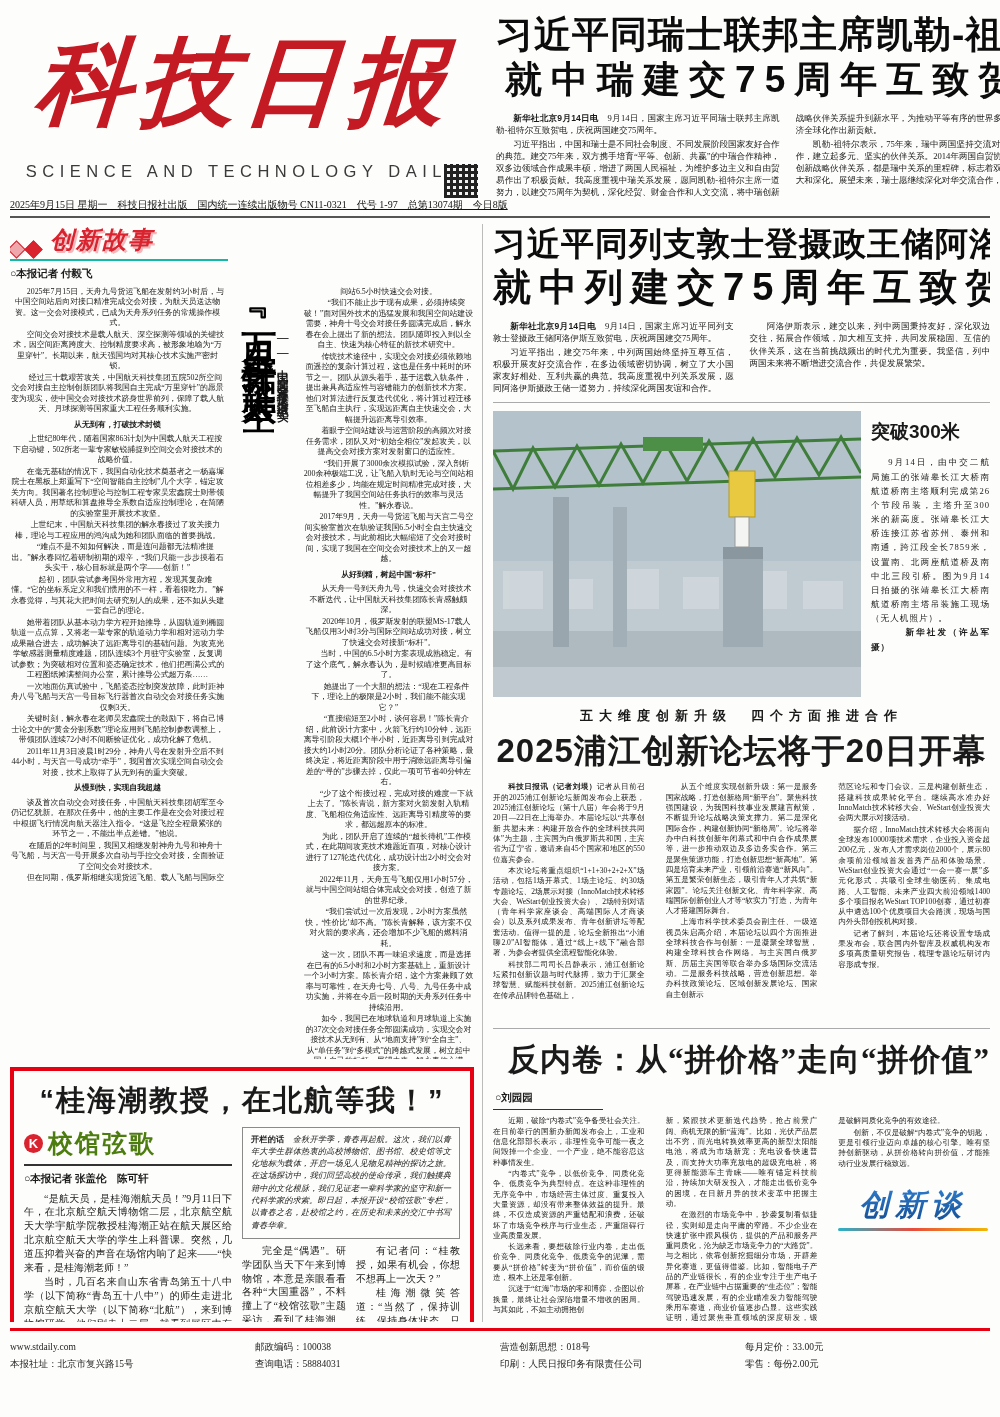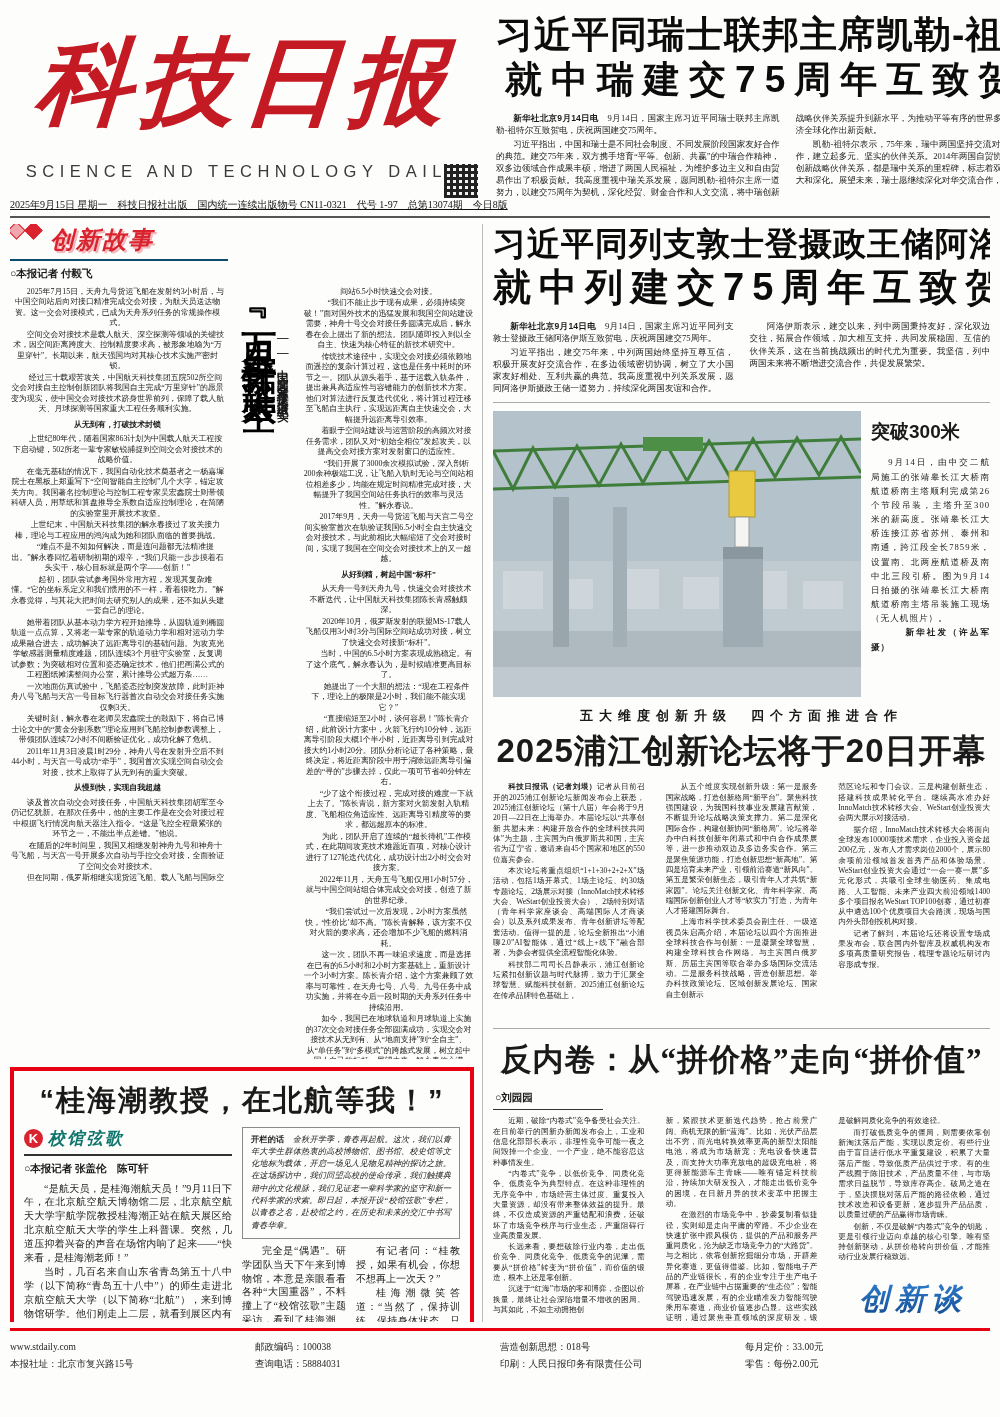--- a/index.html
+++ b/index.html
@@ -29,21 +29,21 @@
   .para{font-size:8.6px;line-height:1.42;text-align:justify;text-indent:2em;margin:0 0 1px;}
   .para b.lead{font-family:"Liberation Sans",sans-serif;}
   .para.sub{font-family:"Liberation Sans",sans-serif;font-weight:bold;text-align:center;
       text-indent:0;font-size:10px;margin:5px 0 4px;}
   .para.flush{text-indent:0;}
   
   .main-row{display:flex;margin-top:6px;height:1098px;}
   .left-col{width:472px;flex:none;padding-right:8px;overflow:hidden;}
   .right-col{flex:1;border-left:1px solid #bbb;padding-left:10px;overflow:hidden;}
   
-  .badge-row{display:flex;align-items:flex-start;border-bottom:2px solid #0c4a6e;padding-bottom:3px;width:218px;}
+  .badge-row{display:flex;align-items:flex-end;border-bottom:2px solid #14b8a6;padding-bottom:3px;width:218px;}
   .badge-icons{display:flex;margin-right:6px;}
   .diamond{width:13px;height:13px;background:#f0a7ab;transform:rotate(45deg);margin-right:4px;border:1.5px solid #d9232e;}
   .diamond.d2{background:#d9232e;}
   .badge-title{color:#d9232e;font-family:"Liberation Sans",sans-serif;font-weight:900;
       font-size:24px;font-style:italic;letter-spacing:2px;text-shadow:2px 2px 0 #f3b8bb;}
   .byline{font-size:10.5px;font-weight:bold;margin:6px 0;}
   .byline .circ{font-weight:normal;}
   .story-flex{display:flex;height:772px;overflow:hidden;}
   .s-col1{width:215px;flex:none;overflow:hidden;}
   .s-col1 .para,.s-col2 .para{font-size:7.9px;line-height:1.33;text-align:center;}
@@ -57,21 +57,21 @@
   .red-box{border:4px solid #e60012;margin-top:8px;padding:8px 10px 4px;height:312px;overflow:hidden;
       display:flex;flex-direction:column;}
   .campus-head{font-family:"Liberation Sans",sans-serif;font-weight:900;font-size:29px;
       text-align:center;letter-spacing:2px;white-space:nowrap;margin:2px 0 6px;}
   .campus-body{display:flex;flex:1;overflow:hidden;}
   .campus-c1{width:218px;flex:none;padding-right:10px;}
   .k-badge-row{display:flex;align-items:center;border-bottom:2px solid #333;padding-bottom:4px;}
   .k-logo{width:19px;height:19px;border-radius:50%;background:#d9232e;color:#fff;
       font-family:"Liberation Sans",sans-serif;font-weight:bold;font-size:13px;line-height:19px;
       text-align:center;margin-right:5px;flex:none;}
-  .k-title{color:#0f766e;font-family:"Liberation Sans",sans-serif;font-weight:900;font-size:17px;letter-spacing:2px;font-style:italic;}
+  .k-title{color:#4d7c0f;font-family:"Liberation Sans",sans-serif;font-weight:900;font-size:25px;letter-spacing:2px;}
   .campus-right{flex:1;display:flex;flex-direction:column;overflow:hidden;}
   .intro-box{border:1px solid #8a8a8a;padding:6px 8px;font-size:8.2px;line-height:1.5;
       text-align:justify;font-style:italic;color:#222;margin-bottom:5px;}
   .intro-box b{font-style:normal;font-family:"Liberation Sans",sans-serif;}
   .campus-cols{display:flex;flex:1;overflow:hidden;}
   .campus-cols>div{flex:1;overflow:hidden;}
   .campus-cols>div:first-child{padding-right:10px;}
   .campus-c1 .para,.campus-cols .para{font-size:10px;line-height:1.38;}
   
   .story2{border-bottom:1px solid #aaa;padding-bottom:8px;}
@@ -88,21 +88,21 @@
   .kicker{font-family:"Liberation Serif",serif;font-weight:bold;font-size:13px;text-align:center;
       letter-spacing:6px;white-space:nowrap;}
   .forum-head{font-family:"Liberation Sans",sans-serif;font-weight:900;font-size:33px;
       text-align:center;letter-spacing:1px;white-space:nowrap;margin:4px 0 8px;}
   .threecol{display:flex;}
   .threecol>div{flex:1;overflow:hidden;}
   .threecol>div+div{margin-left:21px;}
   .forum .threecol{height:238px;}
   .forum .para{font-size:7.6px;line-height:1.36;}
   .editorial{padding-top:8px;}
-  .edit-head{font-family:"Liberation Serif",serif;font-weight:900;font-size:31px;text-align:center;
+  .edit-head{font-family:"Liberation Serif",serif;font-weight:900;font-size:31px;text-align:right;
       letter-spacing:1px;white-space:nowrap;margin:2px 0 6px;}
   .edit-byline{font-size:10.5px;font-weight:bold;border-bottom:1.5px solid #333;display:inline-block;
       padding:0 70px 4px 2px;margin-bottom:6px;}
   .editorial .threecol{height:238px;}
   .editorial .para{font-size:7.6px;line-height:1.36;}
   .cxt-logo{margin:16px 10px 0 auto;text-align:center;width:150px;}
   .cxt-text{font-family:"Liberation Sans",sans-serif;font-weight:900;font-size:30px;letter-spacing:6px;
       background:linear-gradient(180deg,#2f7fd0,#134a8e);-webkit-background-clip:text;background-clip:text;
       color:#1d64b4;-webkit-text-fill-color:transparent;font-style:italic;white-space:nowrap;}
   .cxt-bar{height:3px;margin-top:2px;background:linear-gradient(90deg,#27b3c9,#e84c3d,#f2b705);border-radius:2px;}
@@ -309,21 +309,20 @@
               <p class="para"><b class="lead"></b><span>长远来看，要想破除行业内卷，走出低价竞争、同质化竞争、低质竞争的泥潭，需要从“拼价格”转变为“拼价值”，而价值的锻造，根本上还是靠创新。</span></p>
               <p class="para"><b class="lead"></b><span>沉迷于“红海”市场的零和博弈，企图以价换量，最终让社会深陷增量不增收的困局。与其如此，不如主动拥抱创</span></p>
             </div>
           <div>
               <p class="para flush"><b class="lead"></b><span>新，紧跟技术更新迭代趋势，抢占前景广阔、商机无限的新“蓝海”。比如，光伏产品层出不穷，而光电转换效率更高的新型太阳能电池，将成为市场新宠；充电设备快速普及，而支持大功率充放电的超级充电桩，将更得新能源车主青睐——唯有锚定科技前沿，持续加大研发投入，才能走出低价竞争的困境，在日新月异的技术变革中把握主动。</span></p>
               <p class="para"><b class="lead"></b><span>在激烈的市场竞争中，抄袭复制看似捷径，实则却是走向平庸的窄路。不少企业在快速扩张中跟风模仿，提供的产品和服务严重同质化，沦为缺乏市场竞争力的“大路货”。与之相比，依靠创新挖掘细分市场，开辟差异化赛道，更值得借鉴。比如，智能电子产品的产业链很长，有的企业专注于生产电子屏幕，在产业链中占据重要的“生态位”；智能驾驶迅速发展，有的企业瞄准发力智能驾驶乘用车赛道，商业价值逐步凸显。这些实践证明，通过聚焦垂直领域的深度研发，锻造“专、精、特、新”的差异化产品，</span></p>
             </div>
           <div>
             <div>
                 <p class="para flush"><b class="lead"></b><span>是破解同质化竞争的有效途径。</span></p>
-                <p class="para"><b class="lead"></b><span>而打破低质竞争的僵局，则需要依靠创新淘汰落后产能，实现以质定价。有些行业由于盲目进行低水平重复建设，积累了大量落后产能，导致低质产品供过于求。有的生产线囿于陈旧技术，产品质量不佳，与市场需求日益脱节，导致库存高企。破局之道在于，坚决摆脱对落后产能的路径依赖，通过技术改造和设备更新，逐步提升产品品质，以质量过硬的产品赢得市场青睐。</span></p>
                 <p class="para"><b class="lead"></b><span>创新，不仅是破解“内卷式”竞争的钥匙，更是引领行业迈向卓越的核心引擎。唯有坚持创新驱动，从拼价格转向拼价值，才能推动行业发展行稳致远。</span></p>
               </div>
             <div class="cxt-logo">
               <div class="cxt-text">创新谈</div>
               <div class="cxt-bar"></div>
             </div>
           </div>
         </div>
       </div>
 

